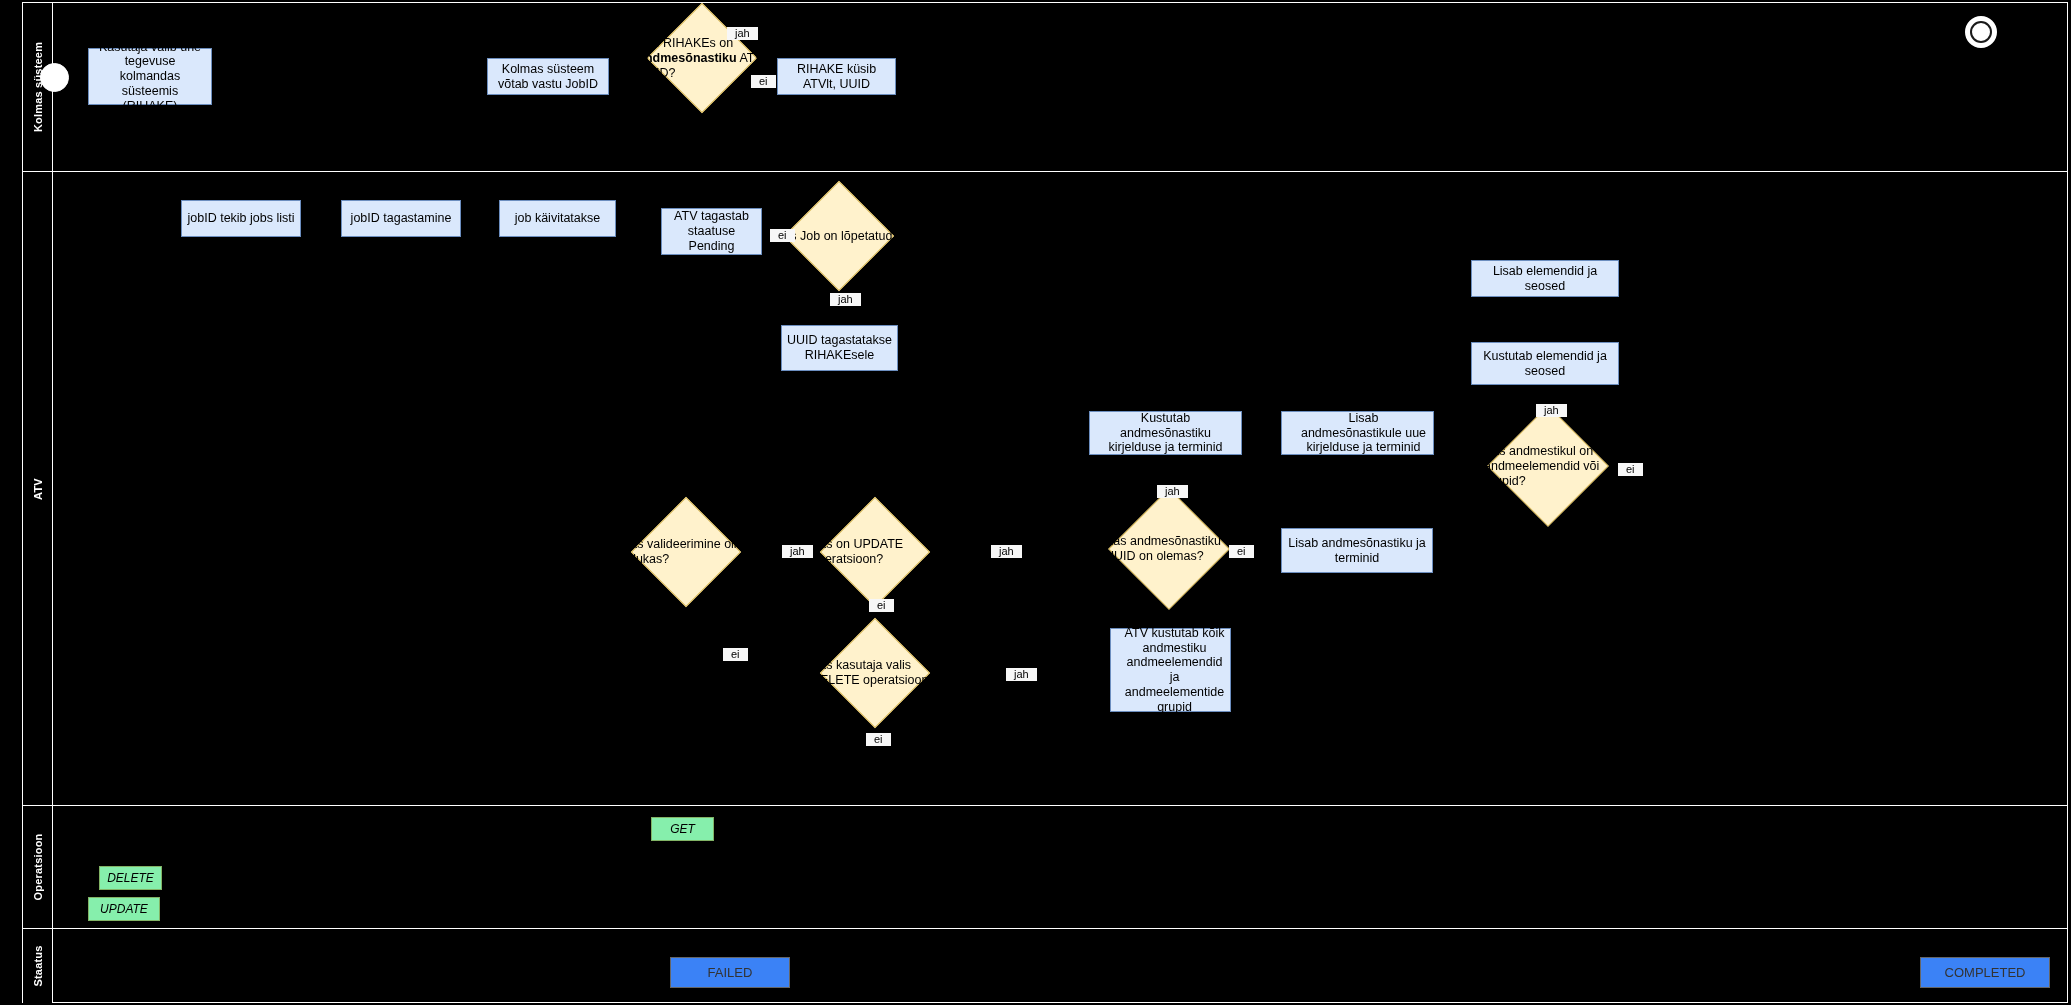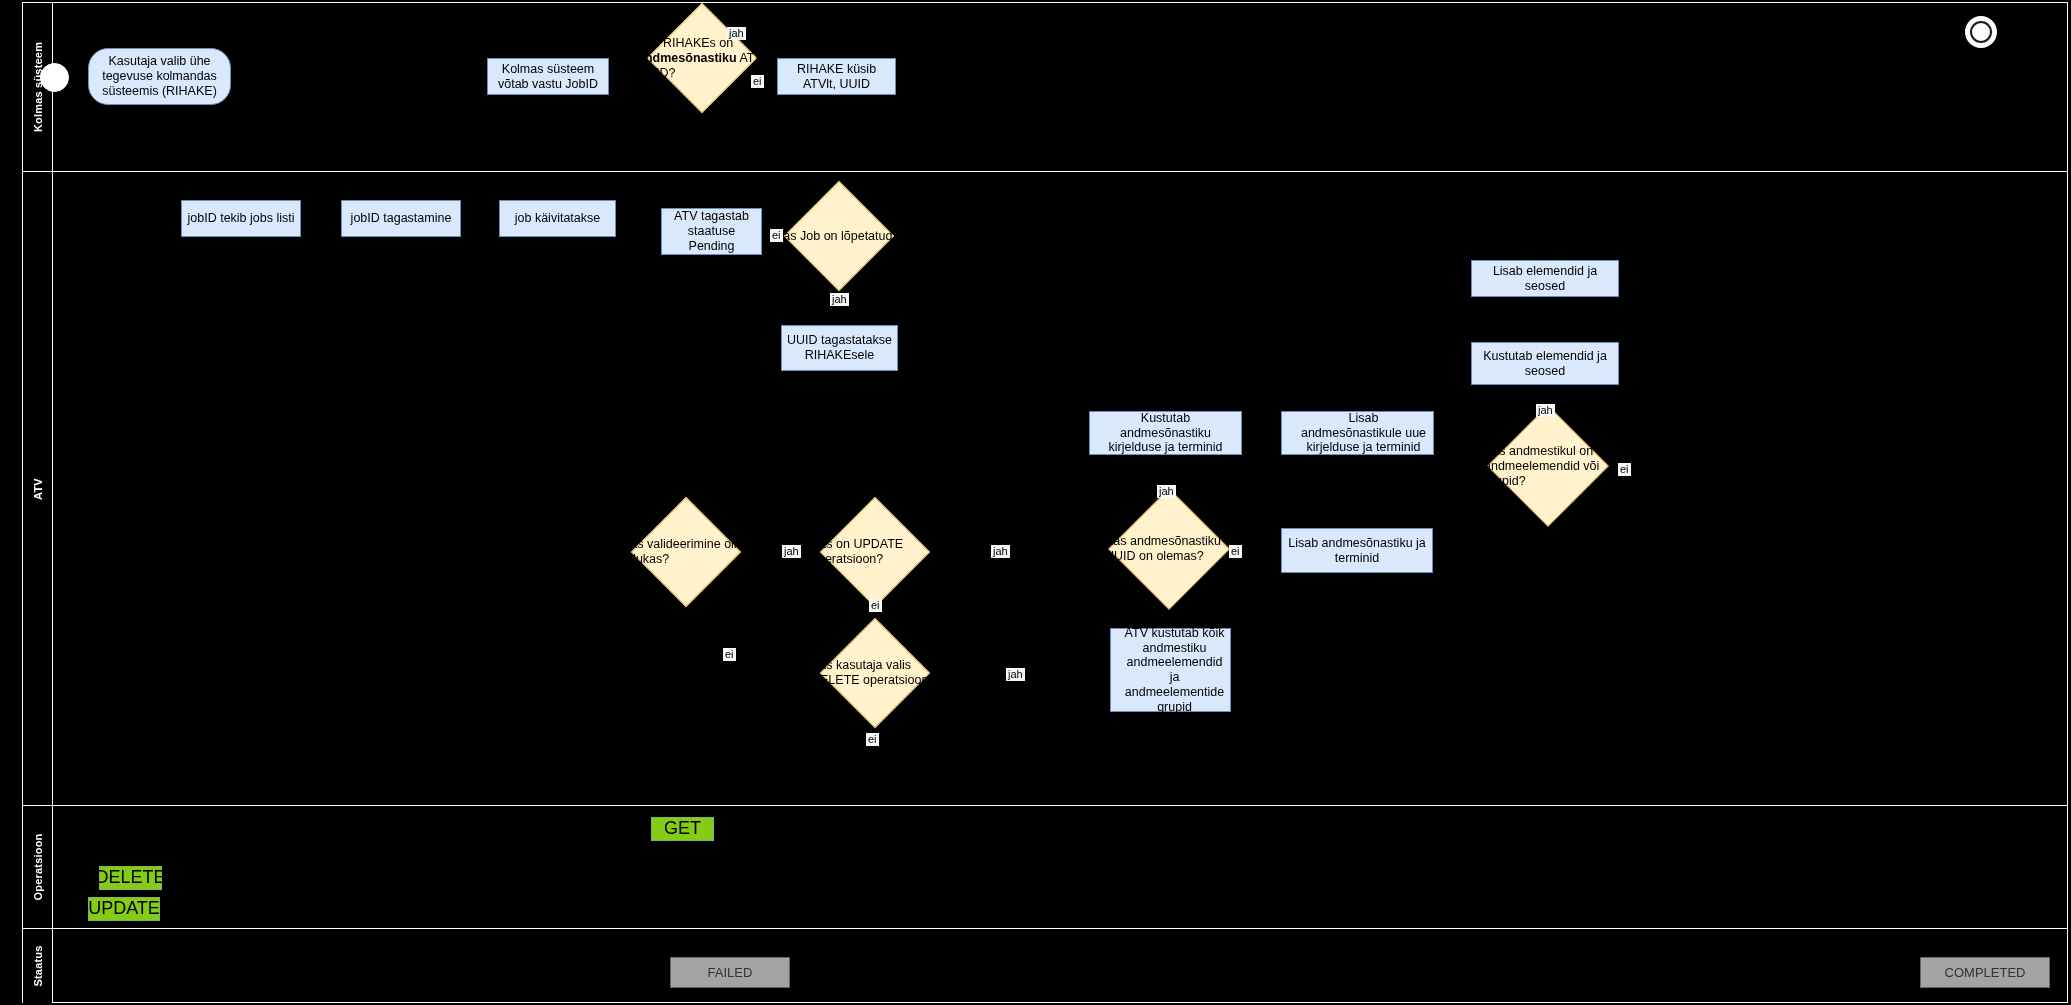--- a/index.html
+++ b/index.html
@@ -99,27 +99,28 @@
     width: 128px;
     font-size: 12.5px;
     color: #000000;
     line-height: 1.18;
     white-space: normal;
     pointer-events: none;
   }
   .decision-label.bold-mid b { font-weight: bold; }
 
   .datastore {
-    background: #84cc16;
+    background: #86efac;
     border: 1px solid #82b366;
     color: #000000;
-    font-size: 18px;
+    font-size: 12px;
+    font-style: italic;
   }
   .statebox {
-    background: #a3a3a3;
+    background: #3b82f6;
     border: 1px solid #666666;
     color: #333333;
     font-size: 13px;
   }
 
   
   .start-event {
     position: absolute;
     border-radius: 50%;
     background: #ffffff;
@@ -142,21 +143,21 @@
     box-sizing: border-box;
   }
 
   
   .edge-label {
     position: absolute;
     background: #f7f7f7;
     color: #000000;
     font-size: 11px;
     line-height: 13px;
-    padding: 0 2px;
+    padding: 0 8px;
     white-space: nowrap;
     box-sizing: border-box;
   }
 </style>
 </head>
 <body>
 
 <div id="canvas">
 
   <div class="pool">
@@ -183,21 +184,21 @@
       <div class="lane-header">
         <span class="lane-title">Staatus</span>
       </div>
     </div>
   </div>
 
   <div class="start-event" style="left:40px; top:63px; width:29px; height:29px;"></div>
 
   <div class="end-event" style="left:1965px; top:16px; width:32px; height:32px;"></div>
 
-  <div class="node task" style="left:88px; top:48px; width:143px; height:57px;border-radius:20px;">
+  <div class="node task" style="left:88px; top:48px; width:124px; height:57px;">
     <span>Kasutaja valib ühe tegevuse kolmandas süsteemis (RIHAKE)</span>
   </div>
 
   <div class="node task" style="left:487px; top:58px; width:122px; height:37px;justify-content:flex-end;">
     <span>Kolmas süsteem võtab vastu JobID</span>
   </div>
 
   <div class="node task" style="left:777px; top:58px; width:119px; height:37px;">
     <span>RIHAKE küsib ATVlt, UUID</span>
   </div>

